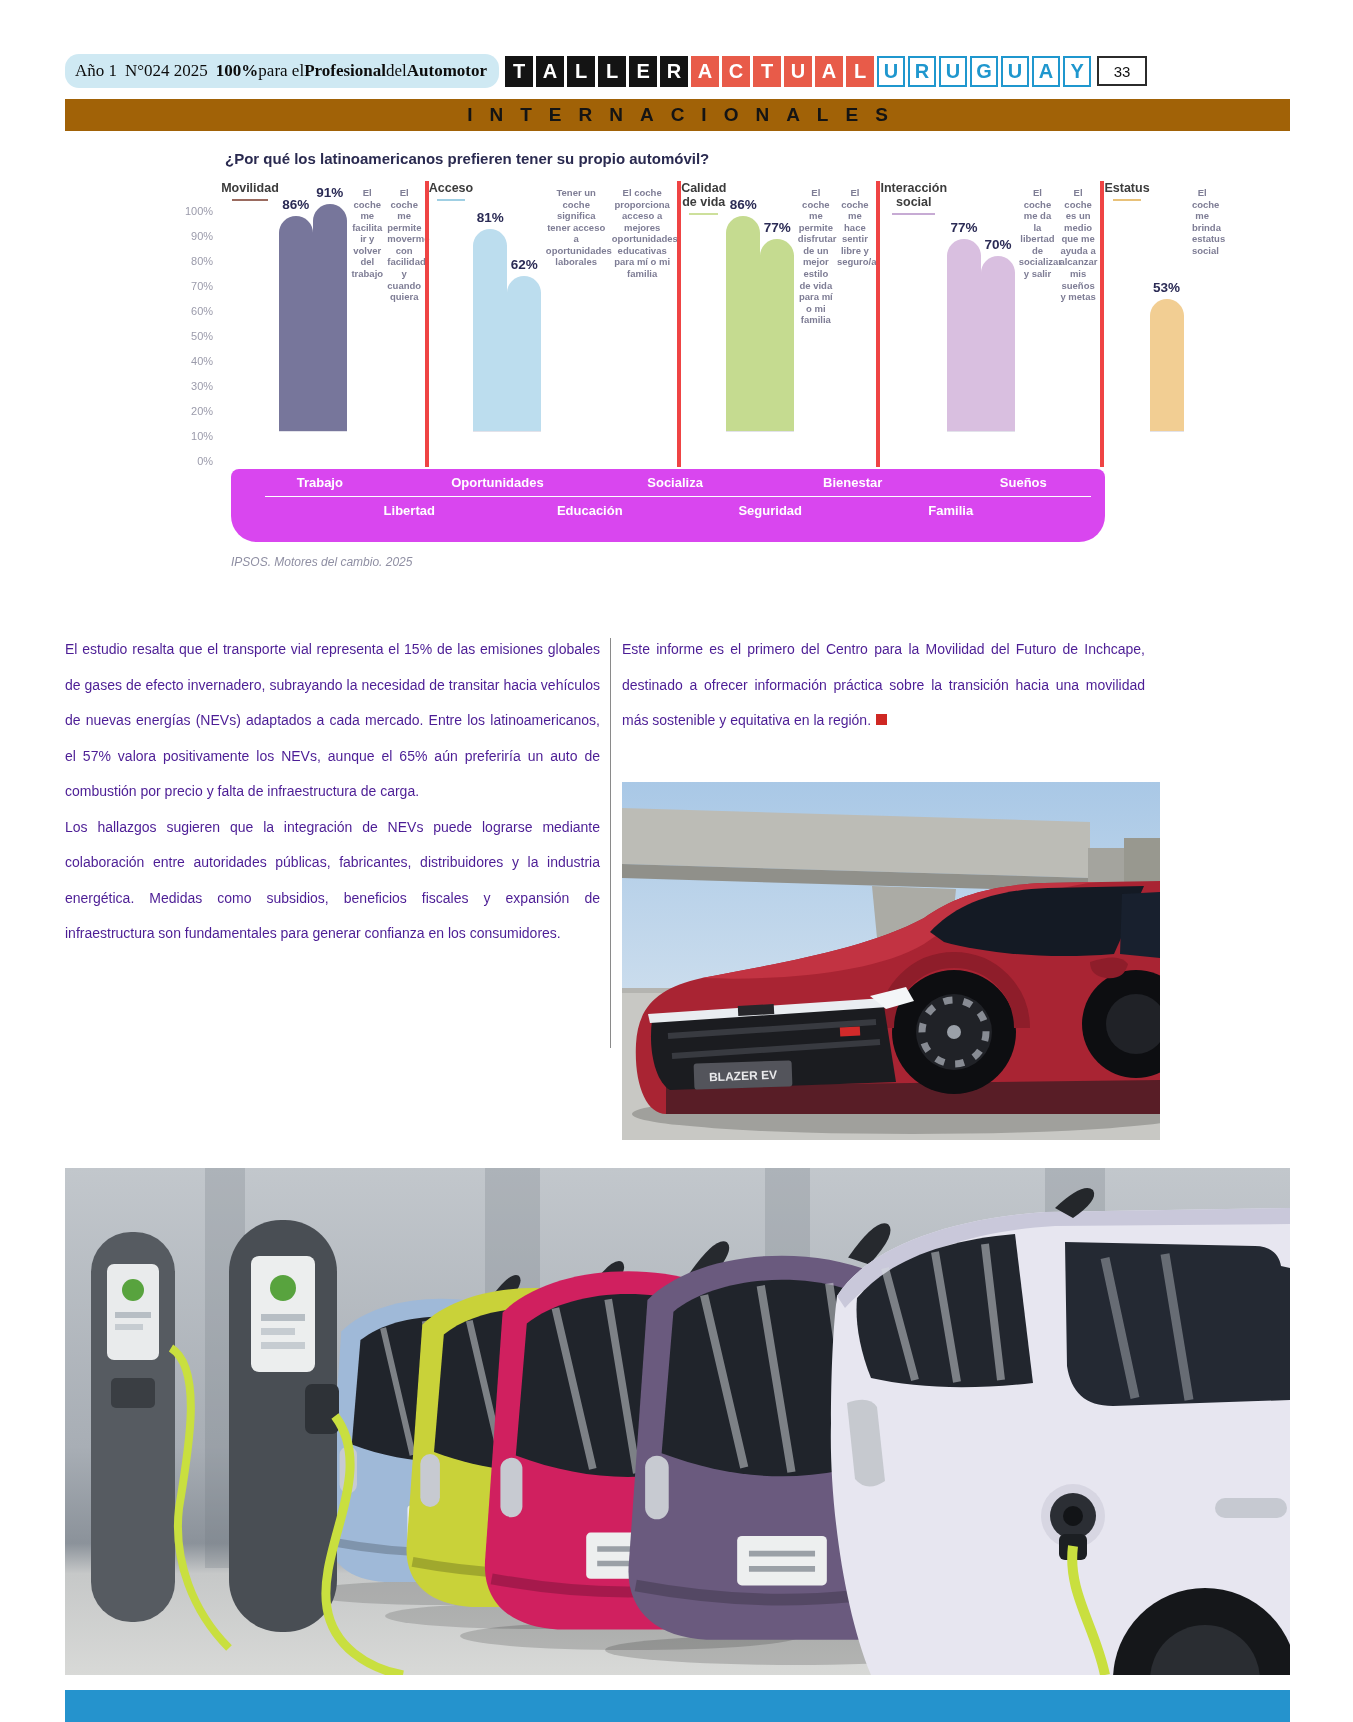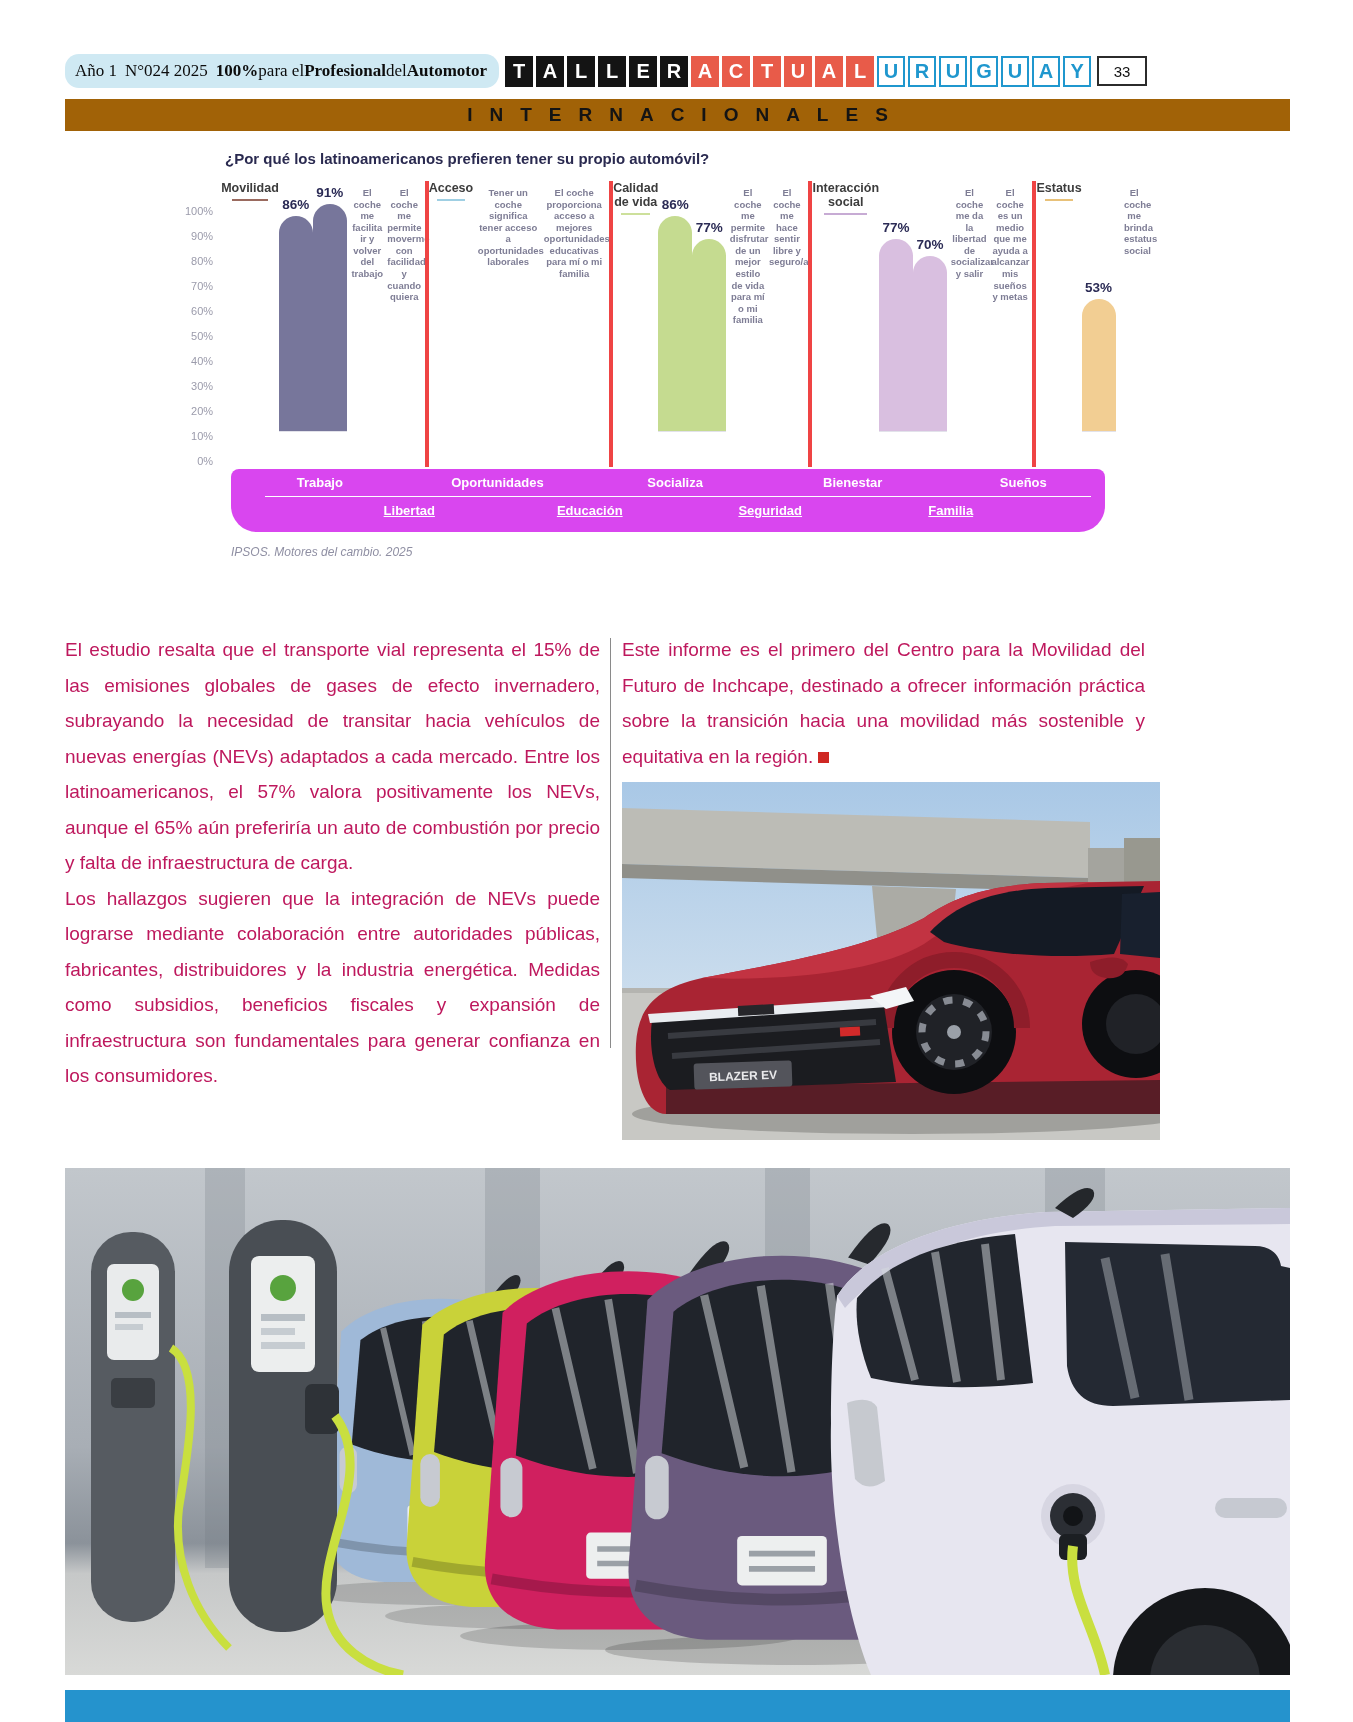--- a/index.html
+++ b/index.html
@@ -43,29 +43,29 @@
   .pct{font-size:13.5px;font-weight:bold;color:#2b2b55;margin-bottom:4px;}
   .bar{width:34px;border-radius:17px 17px 0 0;}
   .group-labels{display:flex;justify-content:space-around;padding:6px 2px 0;min-height:54px;}
   .bar-desc{width:46%;font-size:9.5px;line-height:1.22;color:#7e7d95;text-align:center;font-weight:bold;}
   .chart-group:last-child .bar-desc{width:62%;}
   .band{margin-left:46px;margin-top:2px;border-radius:8px 8px 26px 26px;color:#fff;font-weight:bold;font-size:13px;}
   .band-row{display:flex;align-items:center;height:27px;}
   .band-row1 .band-cell{flex:1;text-align:center;}
   .band-row1 .band-cell:last-child{flex:0.92;}
   .band-divider{height:1px;background:#fff;margin:0 14px 0 34px;}
-  .band-row2{padding:0 64px 8px 88px;text-decoration:underline;}
+  .band-row2{padding:0 64px 18px 88px;}
   .band-row2 .band-cell{flex:1;text-align:center;}
   .chart-source{margin:13px 0 0 46px;font-size:12px;font-style:italic;color:#8f8fa3;}
 
   
   .col-left{position:absolute;left:65px;top:632px;width:535px;}
   .col-right{position:absolute;left:622px;top:632px;width:523px;}
   .col-divider{position:absolute;left:610px;top:638px;width:1px;height:410px;background:#8a8a8a;}
-  .body-text{font-size:19px;line-height:35.5px;color:#be185d;text-align:justify;margin:0;}
+  .body-text{font-size:14px;line-height:35.5px;color:#4c1d95;text-align:justify;margin:0;}
   .end-square{display:inline-block;width:11px;height:11px;margin-left:5px;}
 
   
   figure{margin:0;padding:0;}
   .fig-blazer{position:absolute;left:622px;top:782px;width:538px;height:358px;}
   .fig-charging{position:absolute;left:65px;top:1168px;width:1225px;height:507px;}
   figure svg{display:block;width:100%;height:100%;}
   .footer-bar{position:absolute;left:65px;top:1690px;width:1225px;height:32px;}
 </style>
 </head>
@@ -142,20 +142,30 @@
                 <div class="bar" style="height: 227.5px; background: rgb(119, 118, 155);"></div>
               </div>
             </div>
             <div class="group-labels">
               <div class="bar-desc">El coche me facilita ir y volver del trabajo</div>
               <div class="bar-desc">El coche me permite moverme con facilidad y cuando quiera</div>
             </div>
           </div>
           <div class="chart-group">
             <div class="group-header"><span>Acceso</span><div class="group-underline" style="background: rgb(159, 207, 227);"></div></div>
+            <div class="group-plot">
+              <div class="bar-col">
+                <div class="pct">81%</div>
+                <div class="bar" style="height: 202.5px; background: rgb(188, 221, 238);"></div>
+              </div>
+              <div class="bar-col">
+                <div class="pct">62%</div>
+                <div class="bar" style="height: 155px; background: rgb(188, 221, 238);"></div>
+              </div>
+            </div>
             <div class="group-labels">
               <div class="bar-desc">Tener un coche significa tener acceso a oportunidades laborales</div>
               <div class="bar-desc">El coche proporciona acceso a mejores oportunidades educativas para mí o mi familia</div>
             </div>
           </div>
           <div class="chart-group">
             <div class="group-header"><span>Calidad de vida</span><div class="group-underline" style="background: rgb(205, 224, 155);"></div></div>
             <div class="group-plot">
               <div class="bar-col">
                 <div class="pct">86%</div>

